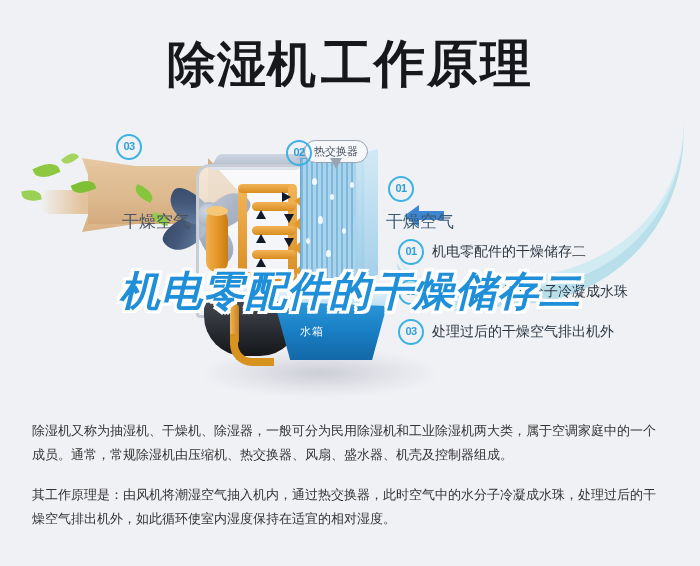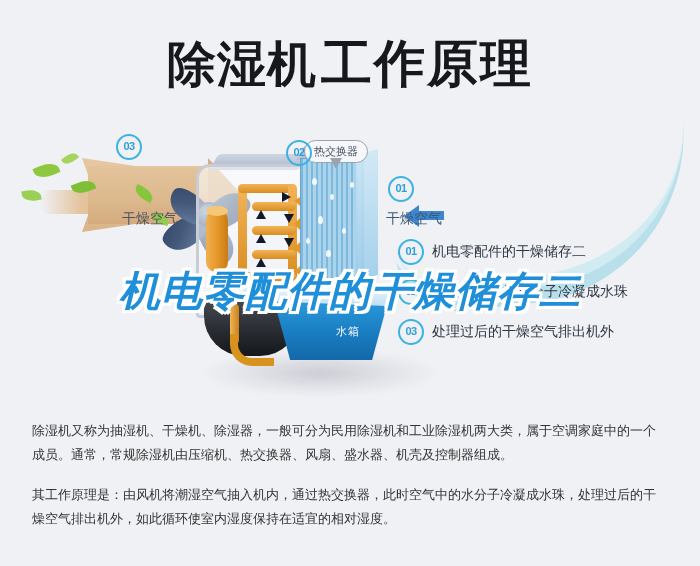--- a/index.html
+++ b/index.html
@@ -160,21 +160,21 @@
     background:linear-gradient(180deg,#2f9fe0 0%,#1a7fc4 55%,#1368a8 100%);
     clip-path:polygon(8% 0%,100% 0%,86% 100%,22% 100%);
   }
   .tank-lip{
     position:absolute;left:256px;top:168px;width:142px;height:20px;
     background:linear-gradient(180deg,#eaf6fd,#bfe0f3);
     clip-path:polygon(6% 0%,100% 18%,92% 100%,0% 74%);
   }
   .tank-label{
     position:absolute;left:300px;top:206px;width:60px;color:#ffffff;
-    font-size:11px;letter-spacing:1px;text-align:right;
+    font-size:11px;letter-spacing:1px;text-align:left;
   }
   .base-dark{
     position:absolute;left:204px;top:176px;width:96px;height:62px;
     background:linear-gradient(180deg,#4a4f57 0%,#23262b 70%,#15171a 100%);
     border-radius:6px 6px 40px 40px;
   }
   .base-tray{
     position:absolute;left:212px;top:166px;width:128px;height:22px;
     background:linear-gradient(180deg,#e8f3fb,#c2dff0);
     clip-path:polygon(8% 0%,100% 26%,90% 100%,0% 70%);
@@ -205,21 +205,21 @@
   .bub{
     position:absolute;width:22px;height:22px;border-radius:50%;
     border:2px solid #3cb2e3;color:#2f9fd6;
     font-size:11px;font-weight:bold;text-align:center;line-height:20px;
     background:transparent;letter-spacing:-.5px;
   }
   .bub.b-03{left:116px;top:16px;}
   .bub.b-02{left:286px;top:22px;}
   .bub.b-01{left:388px;top:58px;}
 
-  .glabel{position:absolute;color:#3f4a58;font-size:14px;white-space:nowrap;font-family:Liberation Serif, serif;}
+  .glabel{position:absolute;color:#3f4a58;font-size:17px;white-space:nowrap;font-family:Liberation Serif, serif;}
   .glabel.dry{left:122px;top:92px;color:#4a5360;}
   .glabel.humid{left:386px;top:92px;color:#3b5a72;}
 
   
   .legend{position:absolute;left:398px;top:242px;width:300px;}
   .legend-item{display:flex;align-items:center;margin-bottom:20px;height:20px;}
   .legend-num{
     width:22px;height:22px;border-radius:50%;border:2px solid #3cb2e3;
     color:#2f9fd6;font-size:11px;font-weight:bold;text-align:center;line-height:20px;
     flex:0 0 auto;margin-right:8px;letter-spacing:-.5px;

